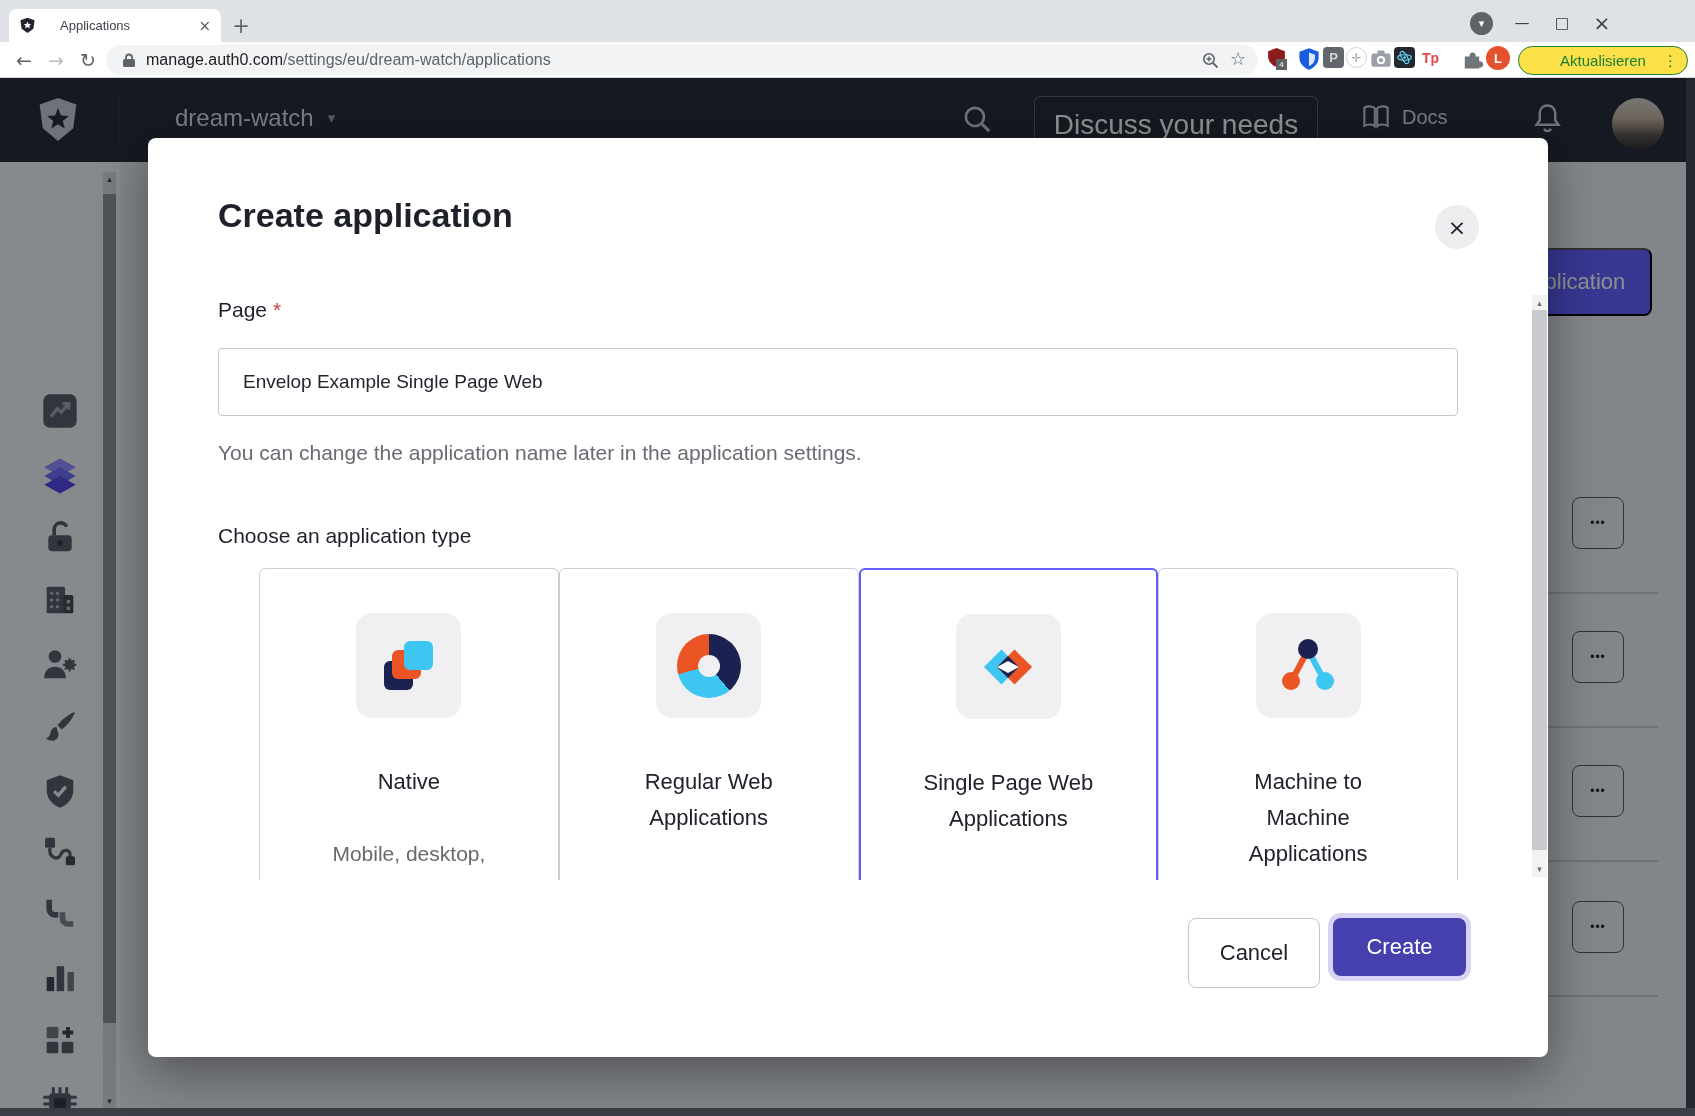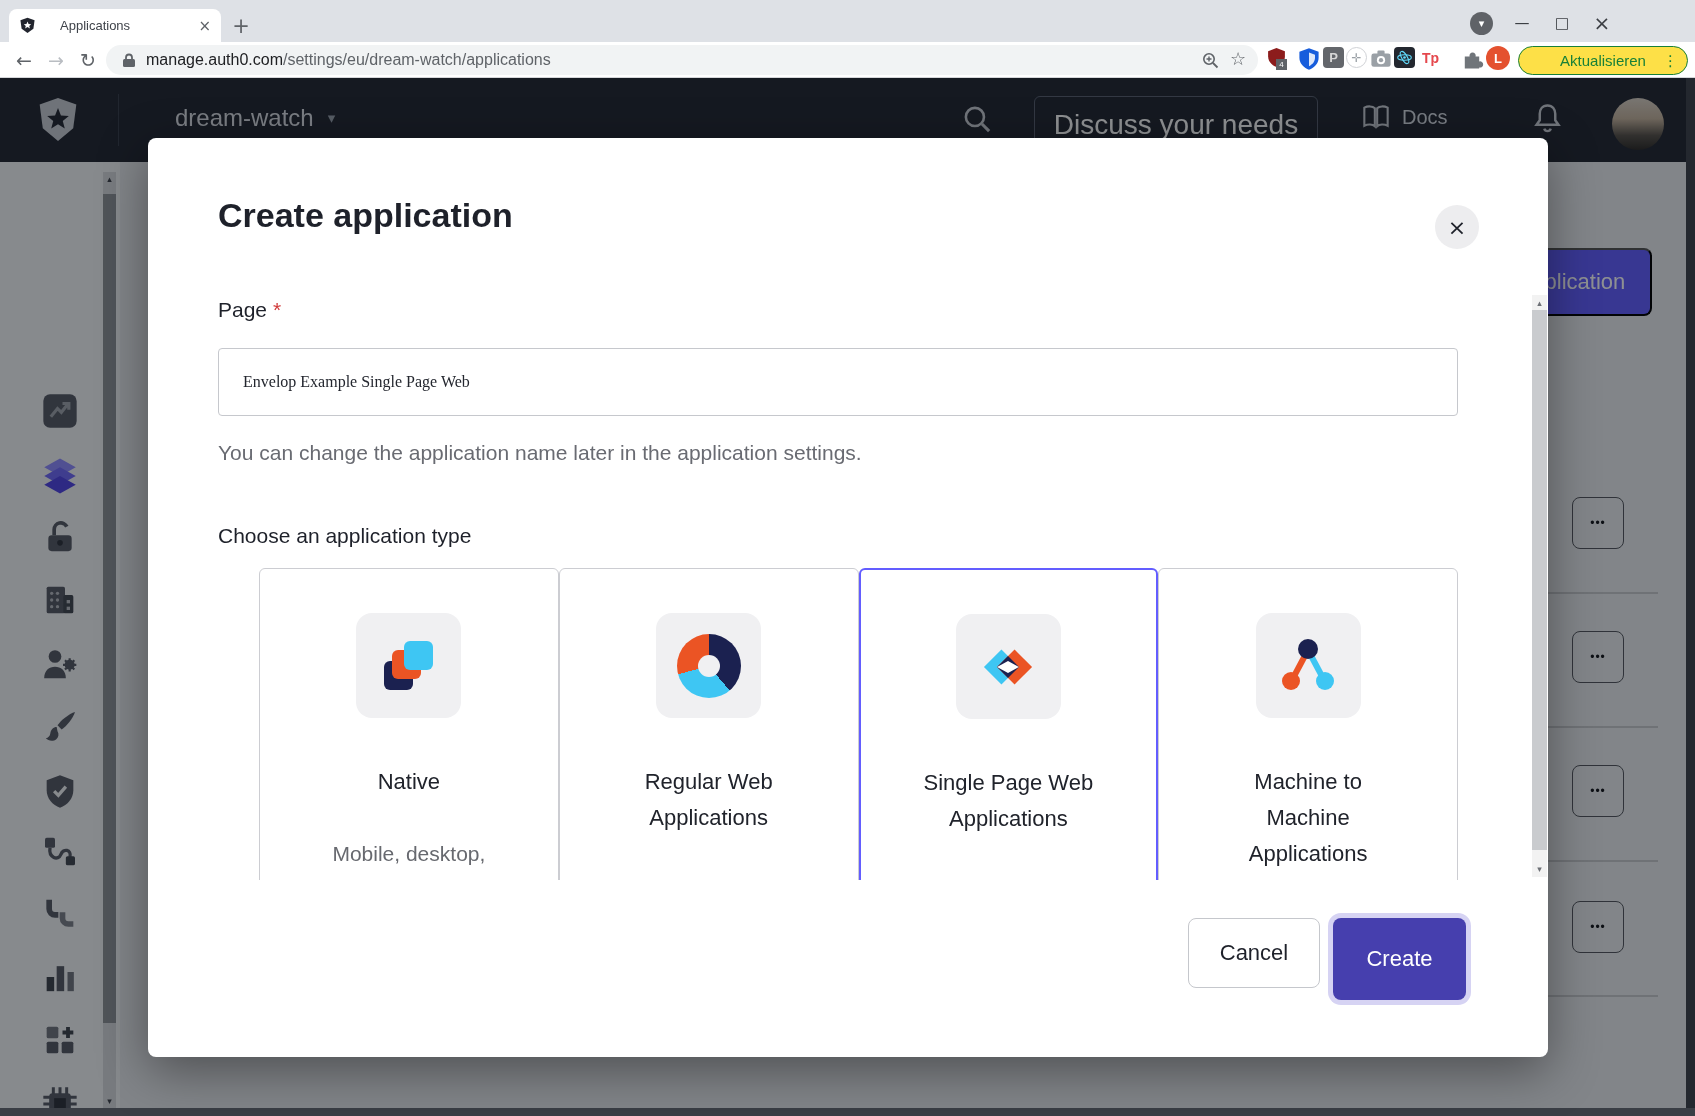--- a/index.html
+++ b/index.html
@@ -62,42 +62,42 @@
 
   
   .modal { position:absolute; left:148px; top:138px; width:1400px; height:919px; background:#fff;
     border-radius:8px; box-shadow:0 14px 50px rgba(0,0,0,.4); z-index:20; }
   .modal-title { position:absolute; left:70px; top:58px; font-size:34px; font-weight:600; color:#1e212a; }
   .modal-close { position:absolute; left:1287px; top:67px; width:44px; height:44px; border-radius:50%;
     background:#ededef; font-size:22px; color:#1e212a; cursor:pointer; }
   .fld-label { position:absolute; left:70px; top:160px; font-size:21px; font-weight:500; color:#1e212a; }
   .req { color:#d13b3b; margin-left:6px; }
   .name-input { position:absolute; left:70px; top:210px; width:1240px; height:68px; border:1px solid #c6c8cd;
-    border-radius:4px; font-size:16px; color:#23262e; padding:0 24px; outline:none;
-    font-family:Liberation Serif, serif; }
+    border-radius:4px; font-size:19px; color:#23262e; padding:0 24px; outline:none;
+    font-family:Liberation Sans, sans-serif; }
   .helper { position:absolute; left:70px; top:303px; font-size:21px; color:#696b72; }
   .choose { position:absolute; left:70px; top:386px; font-size:21px; color:#1e212a; }
   .cards { position:absolute; left:70px; top:430px; width:1240px; height:312px; overflow:hidden;
     display:flex; justify-content:space-between;padding-left:41px; }
   .card { width:300px; height:370px; background:#fff; border:1px solid #cccdd2; border-radius:6px;
     text-align:center; cursor:pointer; }
   .card.selected { border:2px solid #635dff; }
   .tile { width:105px; height:105px; border-radius:16px; background:#f0f0f2; margin:44px auto 0; }
   .card-title { margin:46px auto 0; width:176px; font-size:22px; line-height:36px; color:#20232b; }
   .card-desc { margin:36px auto 0; width:176px; font-size:21px; line-height:36px; color:#67696f; }
   .donut { width:64px; height:64px; border-radius:50%;
     background:conic-gradient(from 0deg,#1b2150 0deg 140deg,#3ec6f3 140deg 255deg,#eb5424 255deg 360deg); position:relative; }
   .donut::after { content:""; position:absolute; left:21px; top:21px; width:22px; height:22px;
     border-radius:50%; background:#f0f0f2; }
   .m-scroll { position:absolute; left:1384px; top:157px; width:15px; height:582px; background:#f2f2f2; }
   .m-thumb { position:absolute; left:0; top:15px; width:15px; height:540px; background:#c9cbce; }
   .m-arr { position:absolute; left:0; width:15px; height:14px; font-size:9px; color:#6d7076; }
   .btn-cancel { position:absolute; left:1040px; top:780px; width:132px; height:70px; background:#fff;
     border:1px solid #c5c7cc; border-radius:8px; font-size:22px; color:#1e212a; cursor:pointer; }
-  .btn-create { position:absolute; left:1185px; top:780px; width:133px; height:82px; background:#463fae;
+  .btn-create { position:absolute; left:1185px; top:780px; width:133px; height:58px; background:#463fae;
     border:none; border-radius:8px; font-size:22px; font-weight:500; color:#fff; cursor:pointer;
     box-shadow:0 0 0 5px #d6d3f3; }
 </style>
 </head>
 <body>
 
 <div class="screen">
 
   <div class="tabstrip">
     <div class="tab">

